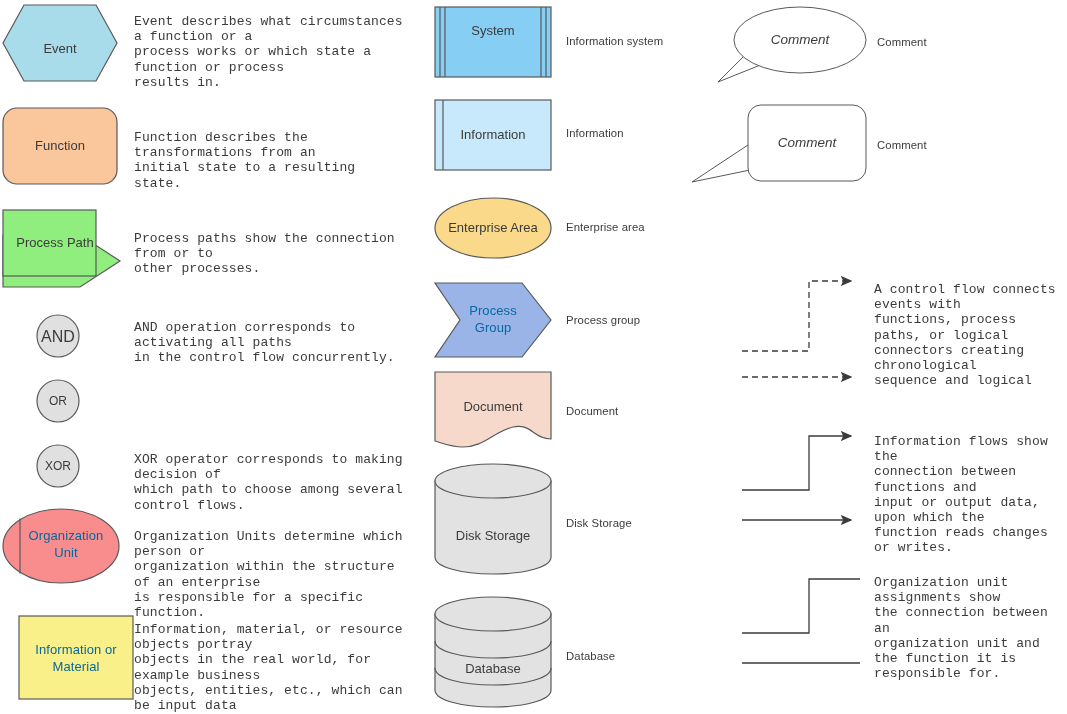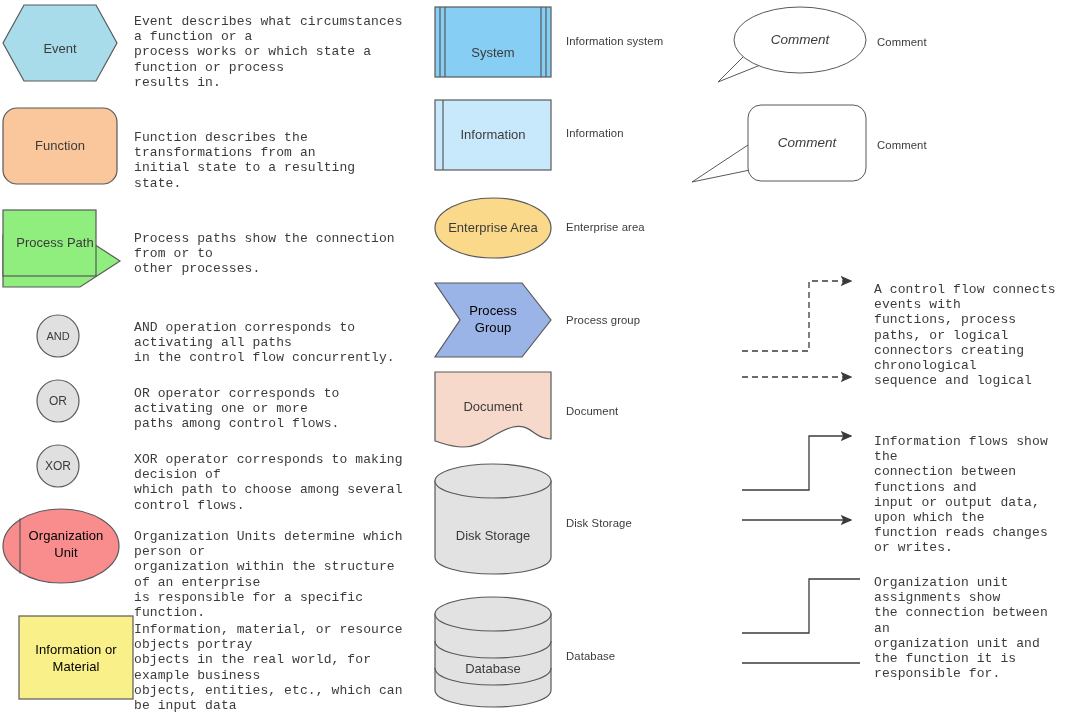--- a/index.html
+++ b/index.html
@@ -23,21 +23,21 @@
     font-size: 13px;
     line-height: 15.2px;
     color: #3b3b3b;
     letter-spacing: 0.1px;
     white-space: pre-line;
   }
   .label-lg {
     position: absolute;
     font-family: "Liberation Sans", sans-serif;
     font-size: 13px;
-    color: #000000;
+    color: #0369a1;
     letter-spacing: .1px;
     white-space: pre-line;
     text-align: center;
     line-height: 17px;
   }
   .midlabel {
     position: absolute;
     font-family: "Liberation Sans", sans-serif;
     font-size: 11.3px;
     color: #3b3b3b;
@@ -92,33 +92,31 @@
     </svg>
     <div class="shape-text" style="top:25px; width:106px; left:0;">Process Path</div>
   </div>
   <div class="desc" style="left:134px; top:231px; width:276px;">Process paths show the connection from or to
 other processes.</div>
 
   <div class="shape-wrap" style="left:36px; top:314px; width:44px; height:44px;">
     <svg width="44" height="44" viewBox="0 0 44 44">
       <circle cx="22" cy="22" r="21" fill="#e0e0e0" stroke="#595959" stroke-width="1.2"></circle>
     </svg>
-    <div class="shape-text" style="top:14px; font-size:11px;">AND</div>
+    <div class="shape-text" style="top:14px; font-size:16px;">AND</div>
   </div>
   <div class="desc" style="left:134px; top:320px; width:276px;">AND operation corresponds to activating all paths
 in the control flow concurrently.</div>
 
   <div class="shape-wrap" style="left:36px; top:379px; width:44px; height:44px;">
     <svg width="44" height="44" viewBox="0 0 44 44">
       <circle cx="22" cy="22" r="21" fill="#e0e0e0" stroke="#595959" stroke-width="1.2"></circle>
     </svg>
     <div class="shape-text" style="top:14px; font-size:12px;">OR</div>
   </div>
-  <div class="desc" style="left:134px; top:386px; width:276px;">OR operator corresponds to activating one or more
- paths among control flows.</div>
 
   <div class="shape-wrap" style="left:36px; top:444px; width:44px; height:44px;">
     <svg width="44" height="44" viewBox="0 0 44 44">
       <circle cx="22" cy="22" r="21" fill="#e0e0e0" stroke="#595959" stroke-width="1.2"></circle>
     </svg>
     <div class="shape-text" style="top:14px; font-size:12px;">XOR</div>
   </div>
   <div class="desc" style="left:134px; top:452px; width:276px;">XOR operator corresponds to making decision of
 which path to choose among several control flows.</div>
 
@@ -148,21 +146,21 @@
 produced by a function.</div>
 
   <div class="shape-wrap" style="left:434px; top:6px; width:118px; height:72px;">
     <svg width="118" height="72" viewBox="0 0 118 72">
       <rect x="1" y="1" width="116" height="70" fill="#87cef5" stroke="#595959" stroke-width="1.2"></rect>
       <line x1="6" y1="1" x2="6" y2="71" stroke="#595959" stroke-width="1.2"></line>
       <line x1="11" y1="1" x2="11" y2="71" stroke="#595959" stroke-width="1.2"></line>
       <line x1="107" y1="1" x2="107" y2="71" stroke="#595959" stroke-width="1.2"></line>
       <line x1="112" y1="1" x2="112" y2="71" stroke="#595959" stroke-width="1.2"></line>
     </svg>
-    <div class="shape-text" style="top:38px;">System</div>
+    <div class="shape-text" style="top:16px;">System</div>
   </div>
   <div class="midlabel" style="left:566px; top:35px;">Information system</div>
 
   <div class="shape-wrap" style="left:434px; top:99px; width:118px; height:72px;">
     <svg width="118" height="72" viewBox="0 0 118 72">
       <rect x="1" y="1" width="116" height="70" fill="#c8e9fb" stroke="#595959" stroke-width="1.2"></rect>
       <line x1="9" y1="1" x2="9" y2="71" stroke="#595959" stroke-width="1.2"></line>
     </svg>
     <div class="shape-text" style="top:27px;">Information</div>
   </div>

